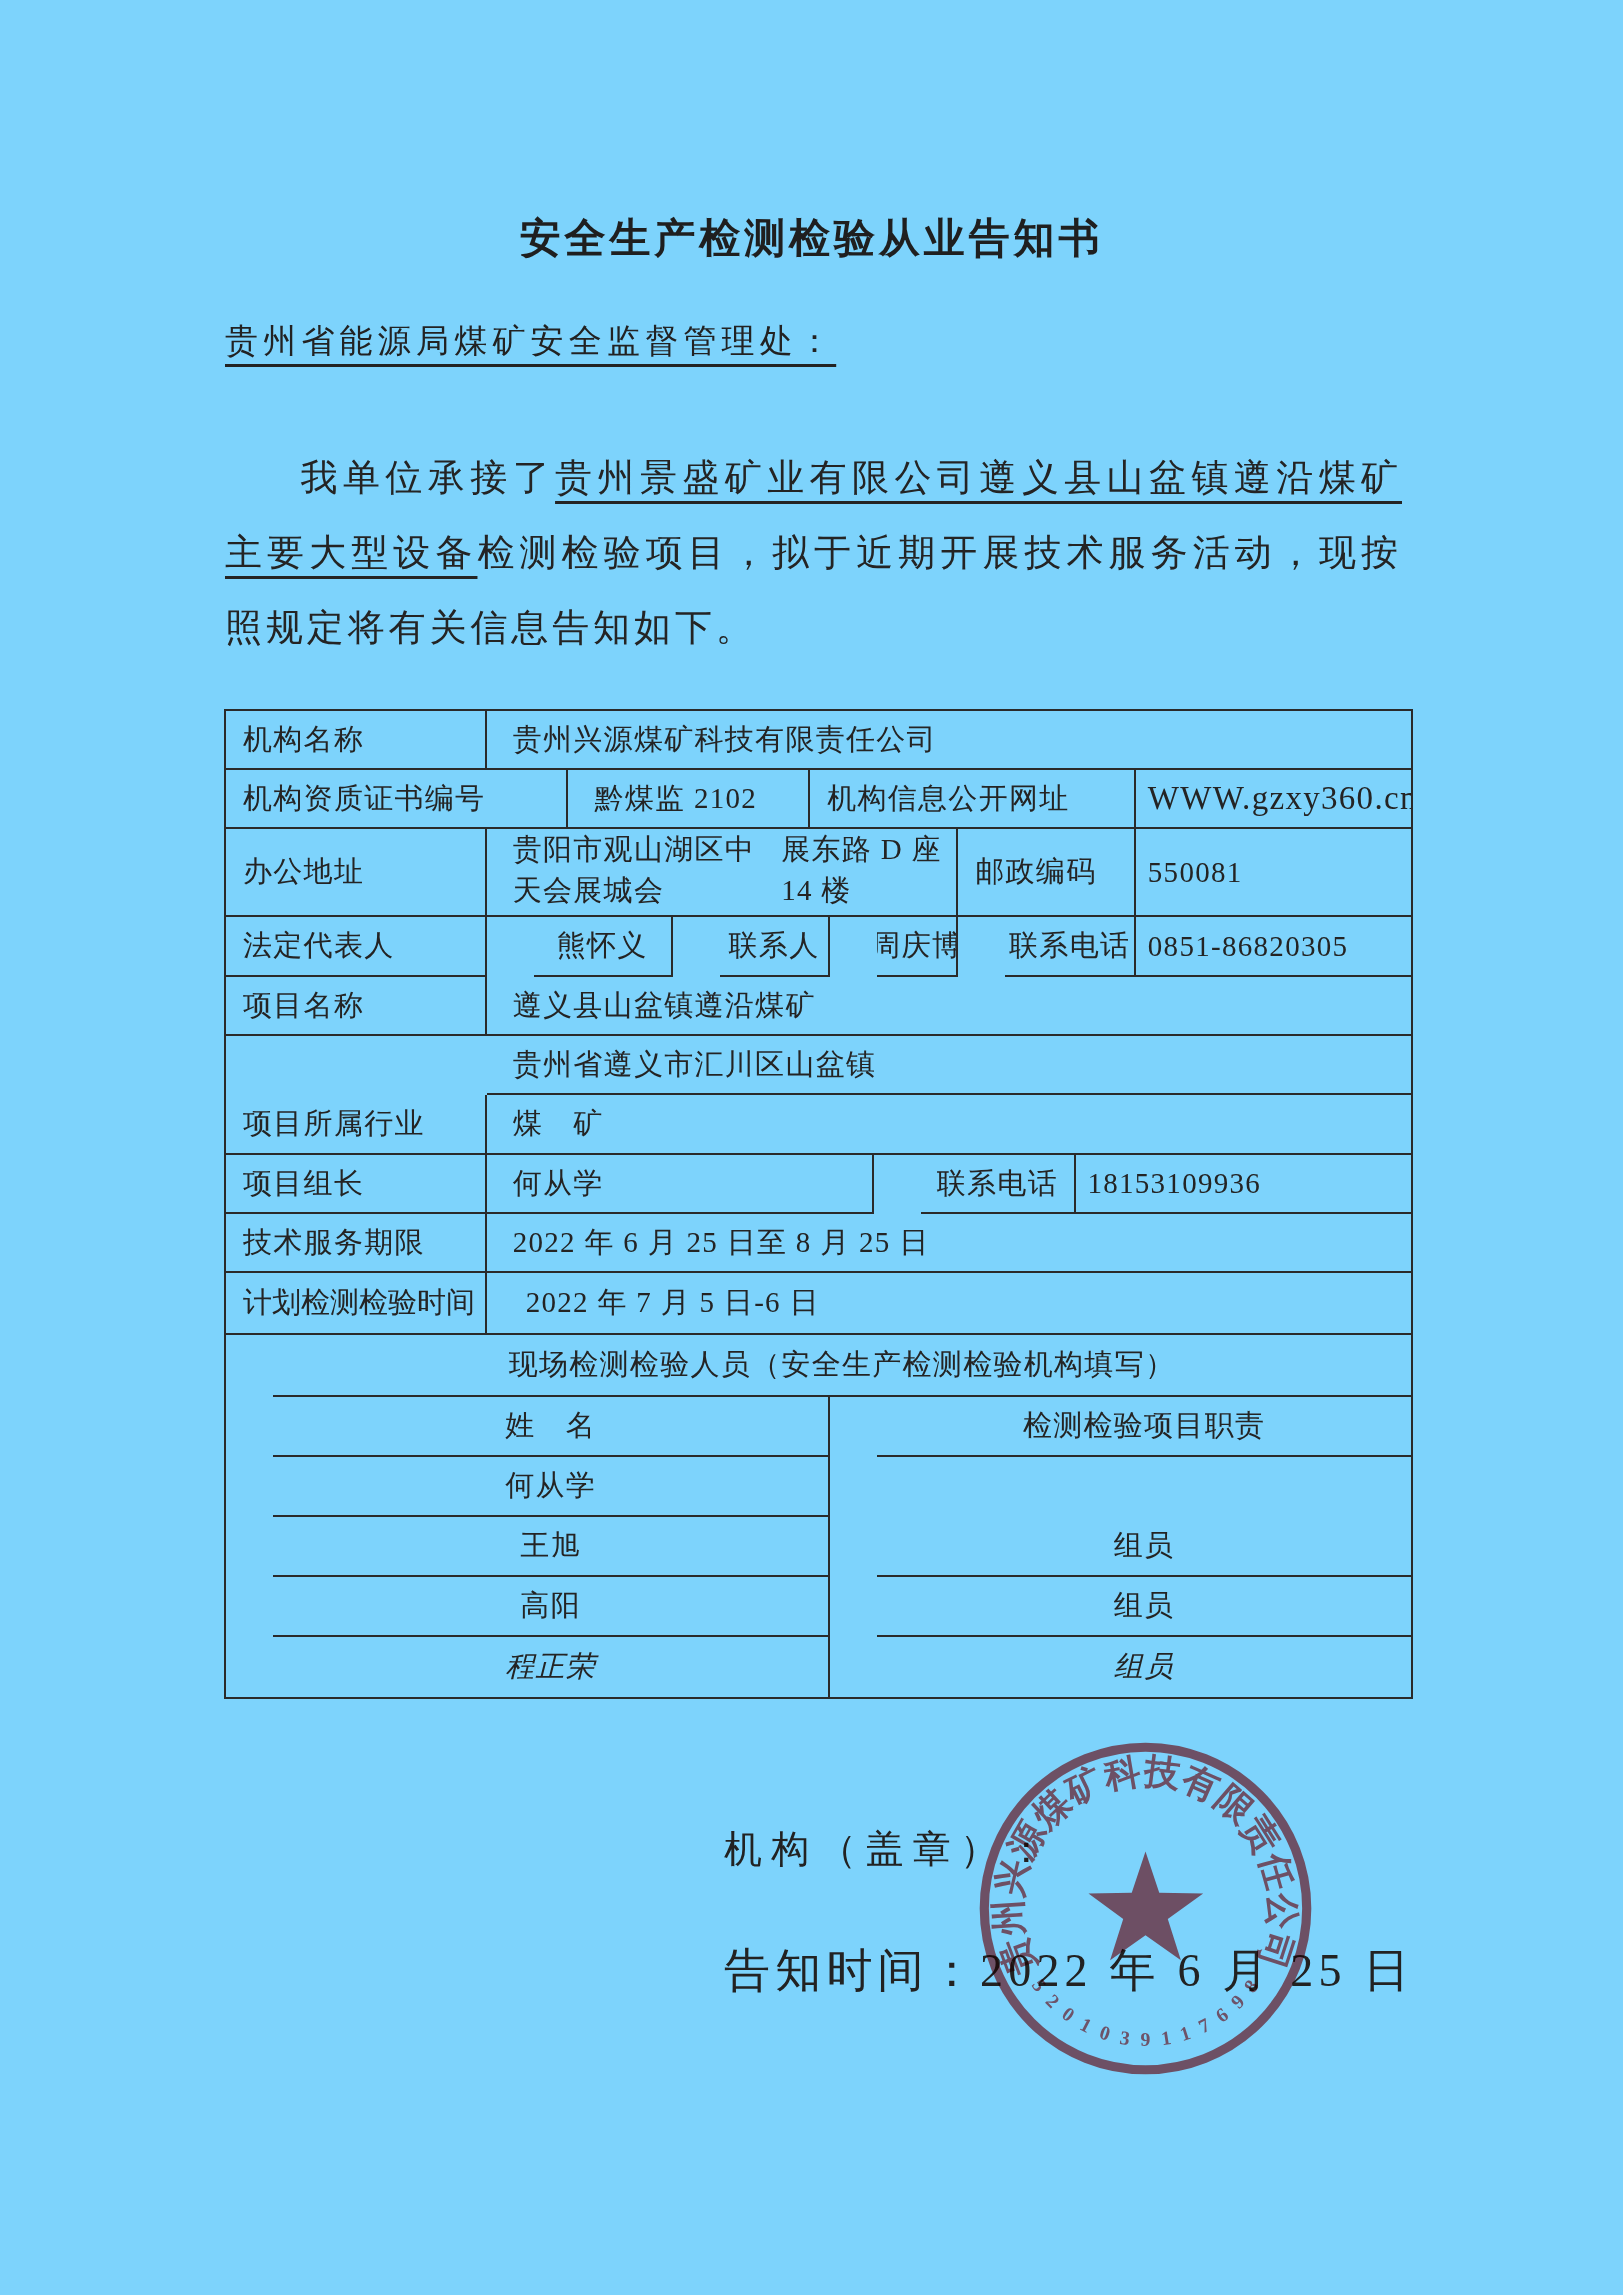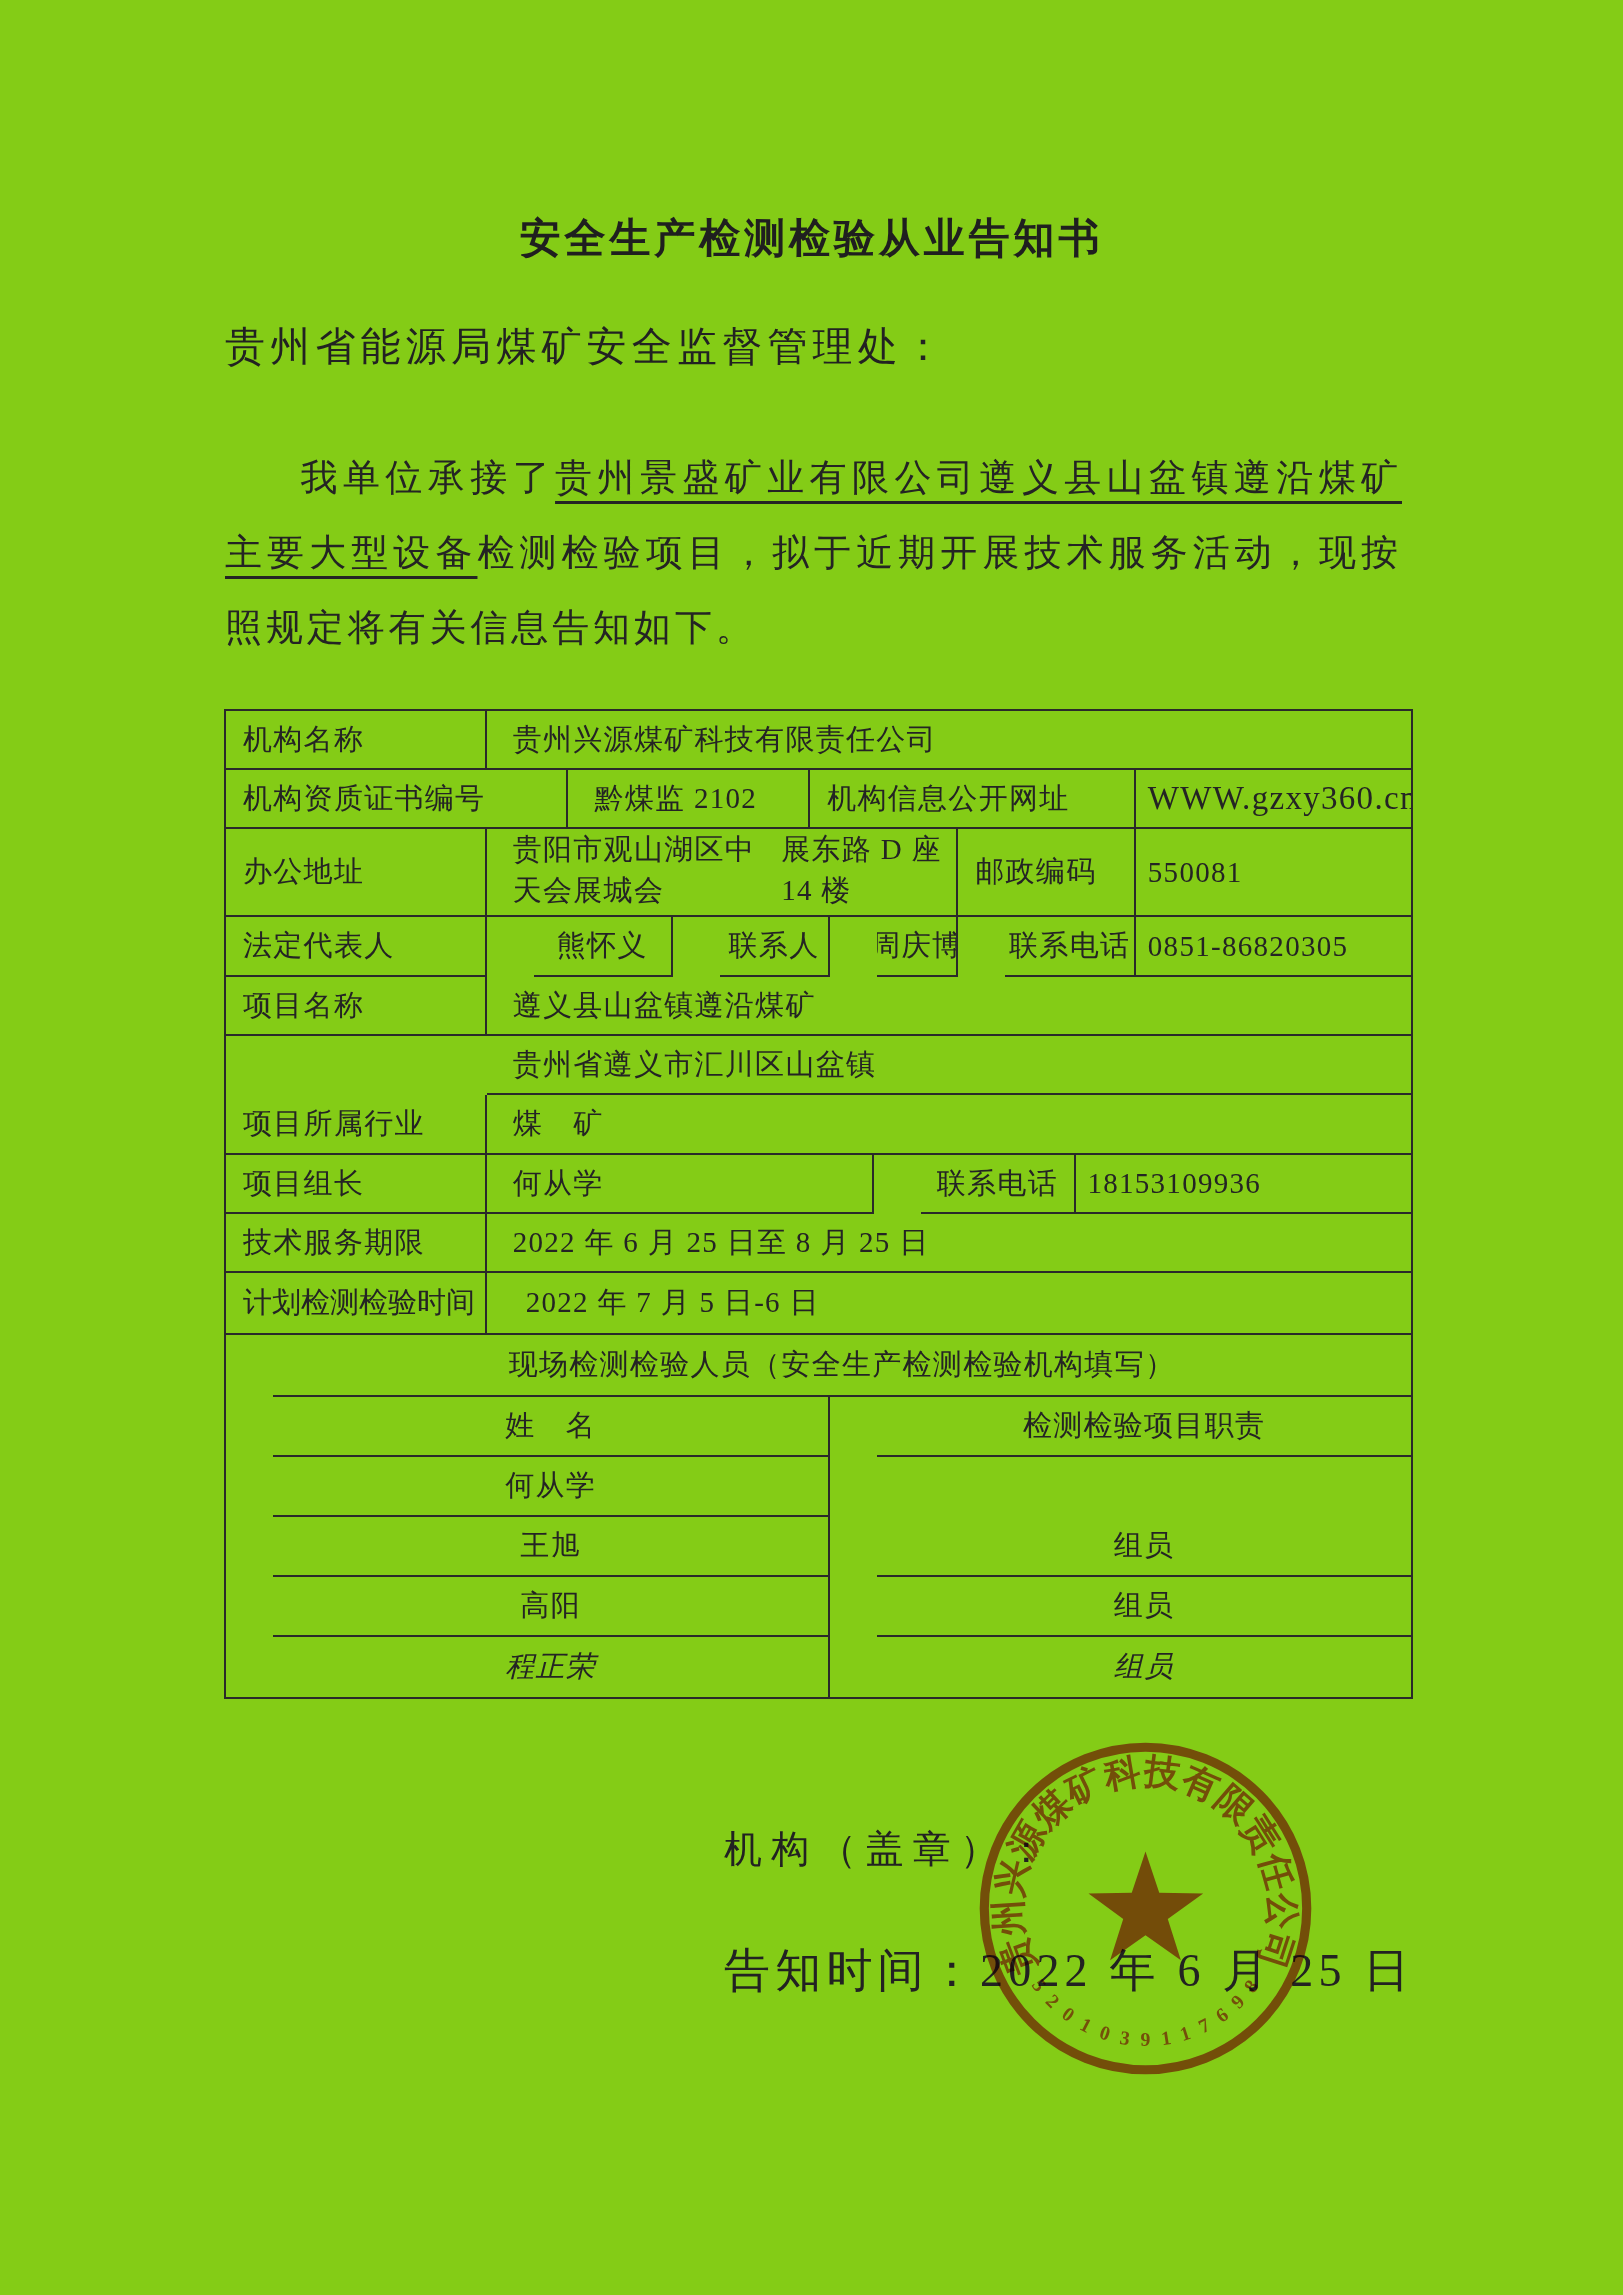--- a/index.html
+++ b/index.html
@@ -1,33 +1,34 @@
 <!DOCTYPE html>
 <html style="font-size:10.5px"><head>
 <meta charset="utf-8">
 <style>
   html,body{margin:0;padding:0;background:#9a9a9a;}
   .page{
     position:relative;
     width:1623px;height:2295px;
-    background:#84cc16;
+    background:#7dd3fc;
     margin:0 auto;
     font-family:"Liberation Serif","DejaVu Serif",serif;
     color:#262626;
     overflow:hidden;
   }
   .title{
     position:absolute;top:211px;left:0;width:100%;
     text-align:center;
     font-size:41px;font-weight:bold;letter-spacing:3.9px;
     color:#1f1f1f;
   }
   .salutation{
     position:absolute;top:319px;left:225px;
-    font-size:40px;letter-spacing:5.2px;
+    font-size:33px;letter-spacing:5.2px;
+    text-decoration:underline;
     text-decoration-thickness:2.6px;
     text-underline-offset:11.8px;
     color:#222;
   }
   .body-par{
     position:absolute;top:440px;left:225px;width:1177px;
     font-size:37px;line-height:75px;letter-spacing:3.9px;
     text-align:justify;
     color:#242424;
   }

